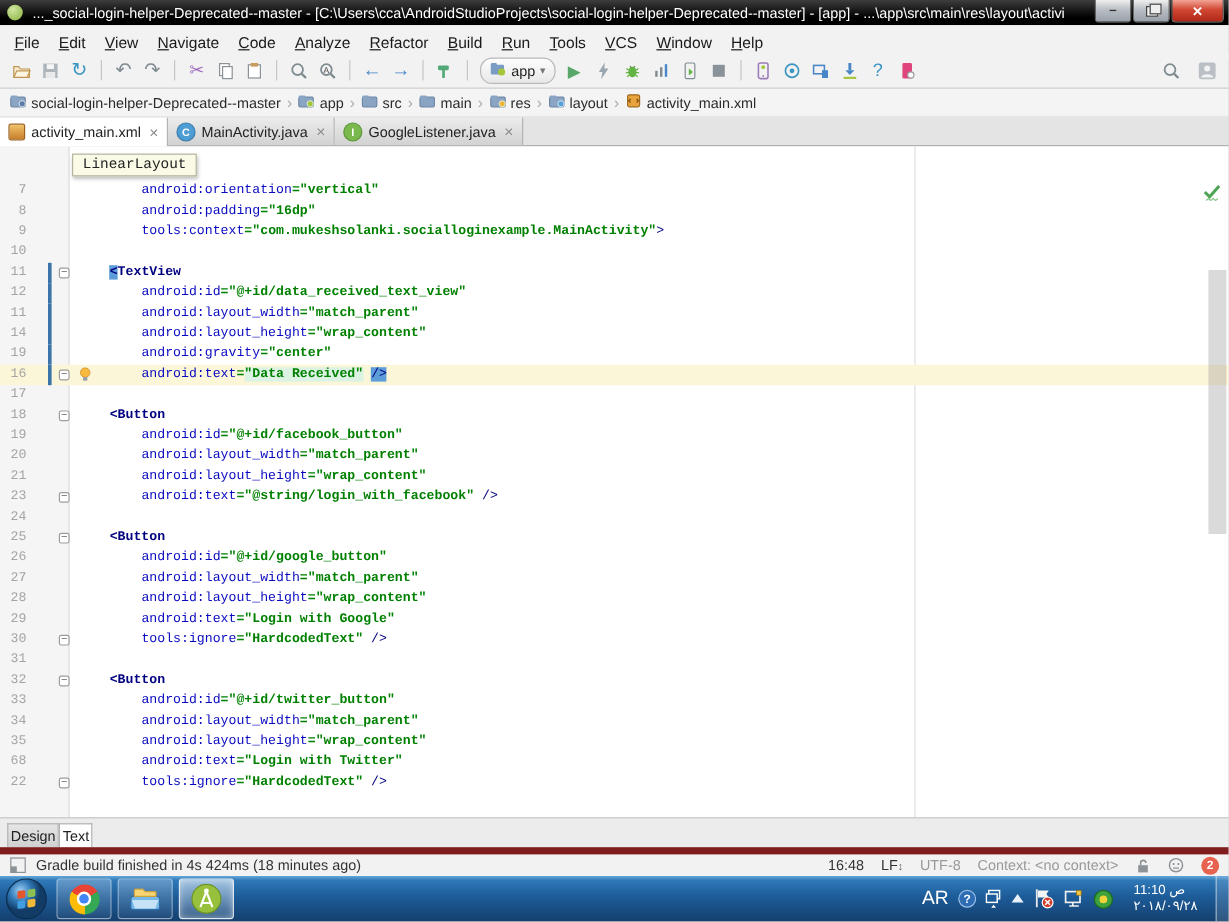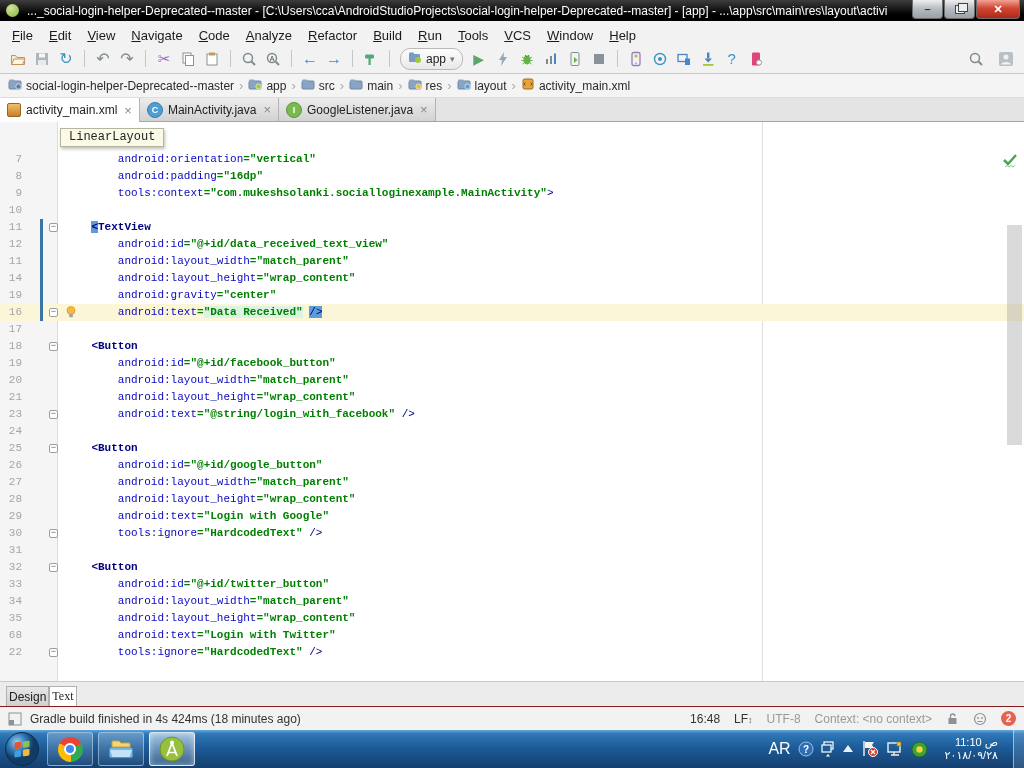--- a/index.html
+++ b/index.html
@@ -73,24 +73,24 @@
   .scrollthumb{position:absolute;right:2px;top:103px;width:15px;height:220px;background:rgba(150,150,150,.35);}
   .inspectok{position:absolute;right:5px;top:30px;}
   .tooltip{position:absolute;left:60px;top:6px;background:#fbfae6;border:1px solid #b5b5a0;
     box-shadow:1px 2px 3px rgba(0,0,0,.25);padding:1px 8px 2px;font-family:"Liberation Mono",monospace;
     font-size:12px;color:#222;}
   
   .designbar{position:absolute;left:0;top:681px;width:1024px;height:25px;background:#ececec;
     border-top:1px solid #c8c8c8;display:flex;align-items:stretch;padding-left:6px;box-sizing:border-box;}
   .btab{display:inline-flex;align-items:center;padding:0 2px;font-size:12px;color:#222;
     border:1px solid #b0b0b0;border-bottom:none;background:linear-gradient(#e6e6e6,#d0d0d0);margin-top:4px;}
-  .btab.act{background:#fff;font-family:Liberation Serif, serif;}
+  .btab.act{background:#fff;}
   
   .statusbar{position:absolute;left:0;top:706px;width:1024px;height:24px;background:#f2f2f2;
-    border-top:1px solid #7f1d1d;display:flex;align-items:center;box-sizing:border-box;padding:0 8px;color:#333;}
+    border-top:6px solid #7f1d1d;display:flex;align-items:center;box-sizing:border-box;padding:0 8px;color:#333;}
   .sb-left{display:flex;align-items:center;gap:8px;font-size:12px;}
   .sb-right{margin-left:auto;display:flex;align-items:center;gap:14px;font-size:12px;}
   .dim{color:#999;}
   .badge{width:15px;height:15px;border-radius:50%;background:#e8634f;color:#fff;font-size:10px;font-weight:bold;
     display:inline-flex;align-items:center;justify-content:center;}
   .lfarr{font-size:9px;color:#666;}
   
   .taskbar{position:absolute;left:0;top:730px;width:1024px;height:38px;
     background:linear-gradient(#63a7da 0%,#2f78b7 10%,#1d5c99 45%,#143f6e 100%);
     display:flex;align-items:center;box-sizing:border-box;}
@@ -99,21 +99,21 @@
     background:linear-gradient(rgba(255,255,255,.25),rgba(255,255,255,.05));
     display:flex;align-items:center;justify-content:center;}
   .taskbtn.active{background:linear-gradient(rgba(255,255,255,.55),rgba(255,255,255,.15));
     border-color:rgba(255,255,255,.75);box-shadow:inset 0 0 6px rgba(255,255,255,.5);}
   .chrome{width:25px;height:25px;border-radius:50%;position:relative;
     background:conic-gradient(from -60deg,#ea4335 0 33%,#34a853 33% 66%,#fbbc05 66% 100%);}
   .chrome:before{content:"";position:absolute;left:6.5px;top:6.5px;width:12px;height:12px;border-radius:50%;background:#fff;}
   .chrome:after{content:"";position:absolute;left:8.5px;top:8.5px;width:8px;height:8px;border-radius:50%;background:#4285f4;}
   .tray{margin-left:auto;display:flex;align-items:center;gap:7px;color:#fff;}
   .trayicon{display:inline-flex;align-items:center;justify-content:center;}
-  .clock{text-align:right;color:#fff;font-size:11px;line-height:13px;margin:0 8px 0 10px;}
+  .clock{text-align:left;color:#fff;font-size:11px;line-height:13px;margin:0 8px 0 10px;}
   .showdesk{width:10px;height:38px;border-left:1px solid rgba(255,255,255,.5);background:rgba(255,255,255,.12);}
 </style>
 </head>
 <body>
 
 <div id="app">
 
   <div class="titlebar">
     <span class="tb-icon"></span>
     <span class="tb-title">..._social-login-helper-Deprecated--master - [C:\Users\cca\AndroidStudioProjects\social-login-helper-Deprecated--master] - [app] - ...\app\src\main\res\layout\activity</span>

